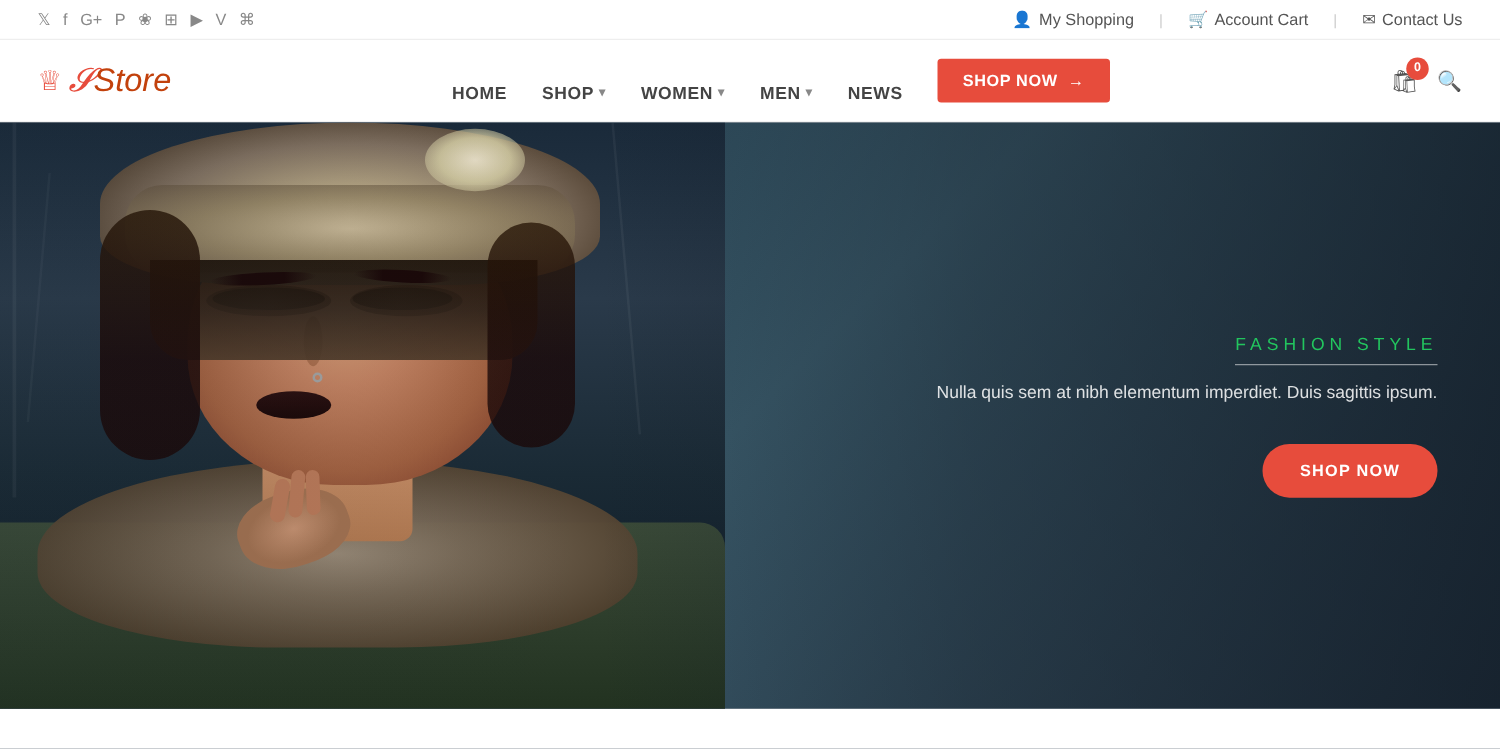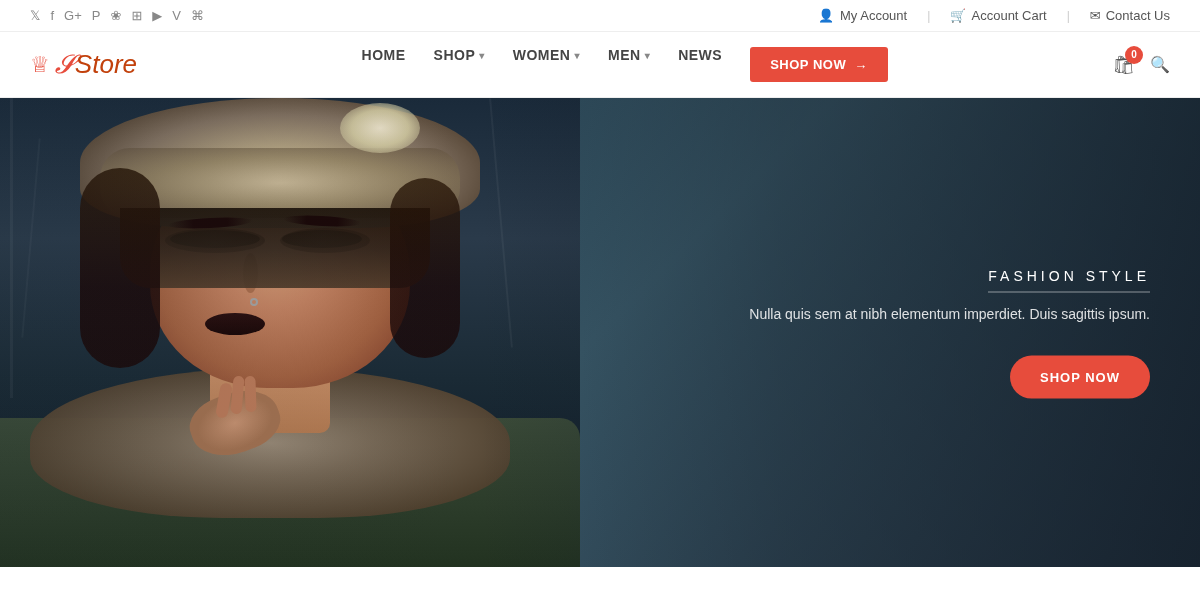--- a/index.html
+++ b/index.html
@@ -69,21 +69,21 @@
       font-style: italic;
       font-weight: 300;
     }
     .logo-text span {
       color: #c2410c;
     }
 
     
     .main-nav {
       display: flex;
-      align-items: flex-start;
+      align-items: flex-end;
       gap: 28px;
     }
     .nav-item {
       color: #444;
       font-size: 14px;
       font-weight: 600;
       text-decoration: none;
       cursor: pointer;
       letter-spacing: 0.5px;
       display: flex;
@@ -180,21 +180,21 @@
     .hero-content {
       position: absolute;
       right: 50px;
       top: 50%;
       transform: translateY(-50%);
       text-align: right;
       max-width: 420px;
     }
     .hero-subtitle {
       font-size: 14px;
-      color: #ffffff;
+      color: #22c55e;
       letter-spacing: 4px;
       text-transform: uppercase;
       font-weight: 400;
       margin-bottom: 10px;
       border-bottom: 1px solid rgba(255,255,255,0.5);
       padding-bottom: 8px;
       display: inline-block;
     }
     .hero-title {
       font-size: 62px;
@@ -236,21 +236,21 @@
     <a class="social-icon" href="#">P</a>
     <a class="social-icon" href="#">❀</a>
     <a class="social-icon" href="#">⊞</a>
     <a class="social-icon" href="#">▶</a>
     <a class="social-icon" href="#">V</a>
     <a class="social-icon" href="#">⌘</a>
   </div>
   <div class="top-nav">
     <a class="top-nav-item" href="#">
       <span>👤</span>
-      <span>My Account</span>
+      <span>My Shopping</span>
     </a>
     <span class="top-nav-separator">|</span>
     <a class="top-nav-item" href="#">
       <span>🛒</span>
       <span>Account Cart</span>
     </a>
     <span class="top-nav-separator">|</span>
     <a class="top-nav-item" href="#">
       <span>✉</span>
       <span>Contact Us</span>

